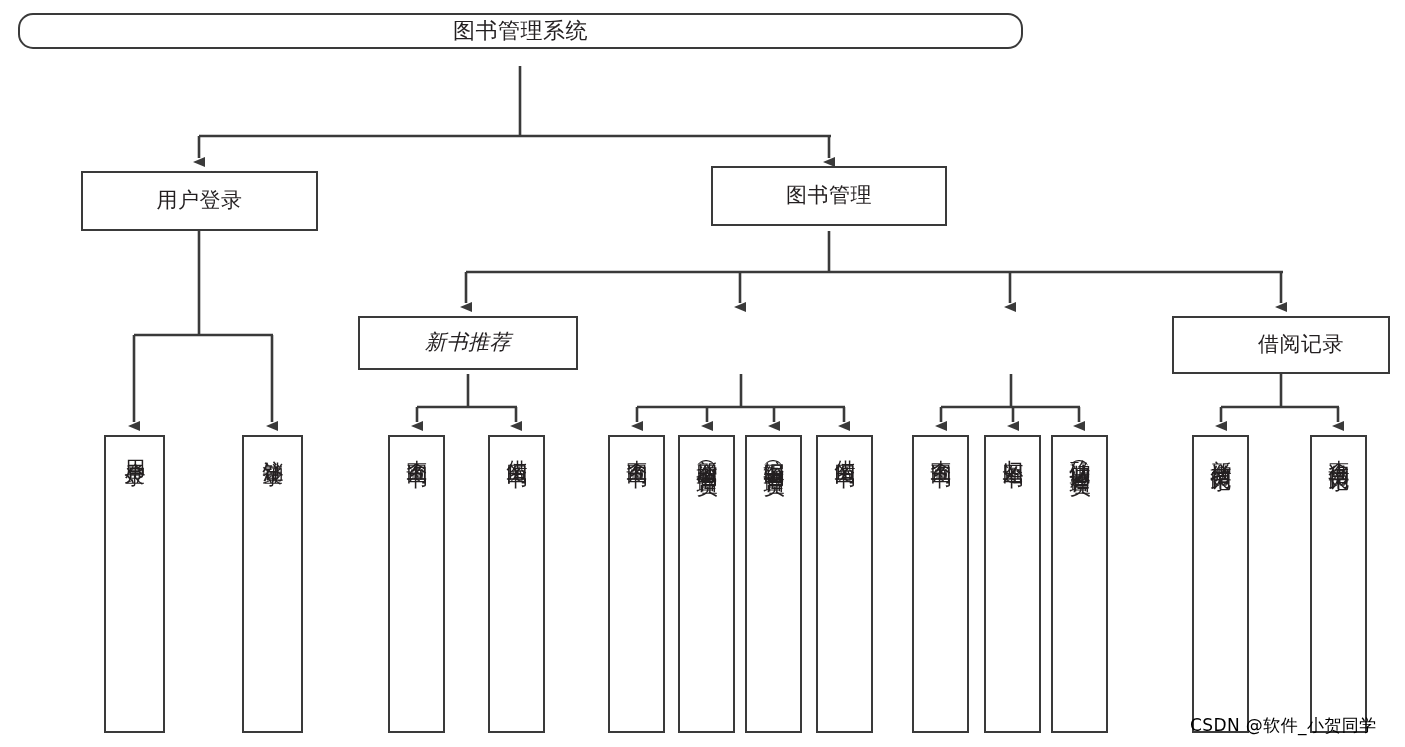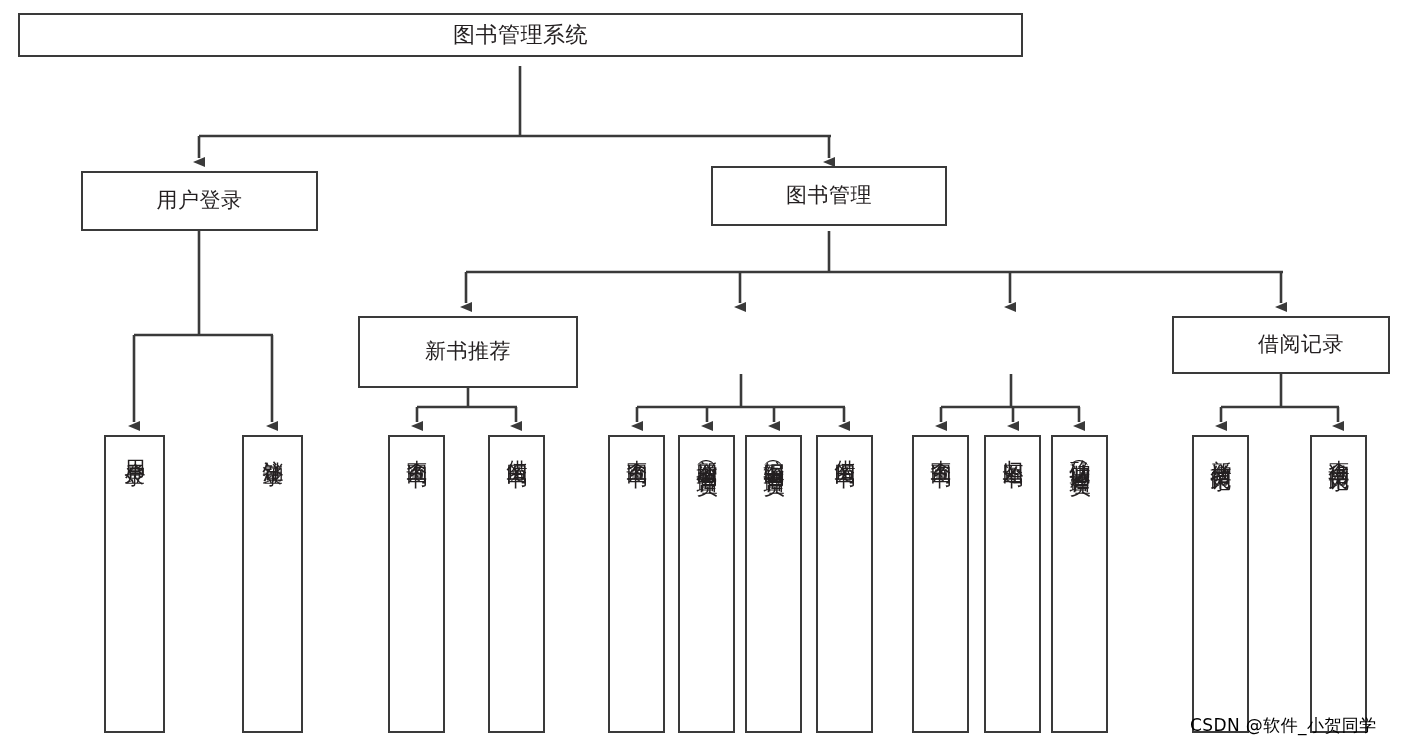--- a/index.html
+++ b/index.html
@@ -121,32 +121,32 @@
       <path d="M 1013 407 L 1013 422" marker-end="url(#arrow)"></path>
       <path d="M 1079 407 L 1079 422" marker-end="url(#arrow)"></path>
 
       <path d="M 1281 374 L 1281 407"></path>
       <path d="M 1221 407 L 1339 407"></path>
       <path d="M 1221 407 L 1221 422" marker-end="url(#arrow)"></path>
       <path d="M 1338 407 L 1338 422" marker-end="url(#arrow)"></path>
     </g>
   </svg>
 
-  <div class="node h root" id="n-root" style="left: 18px; top: 13px; width: 1005px; height: 44px;">
+  <div class="node h root" id="n-root" style="left: 18px; top: 13px; width: 1005px; height: 36px; border-radius: 15px;">
     <span class="lbl">图书管理系统</span>
   </div>
 
   <div class="node h" id="n-l2-0" style="left: 81px; top: 171px; width: 237px; height: 60px;">
     <span class="lbl">用户登录</span>
   </div>
   <div class="node h" id="n-l2-1" style="left: 711px; top: 166px; width: 236px; height: 60px;">
     <span class="lbl">图书管理</span>
   </div>
 
-  <div class="node h" id="n-l3-0" style="left: 358px; top: 316px; width: 220px; height: 72px;">
+  <div class="node h" id="n-l3-0" style="left: 358px; top: 316px; width: 220px; height: 54px; font-style: italic;">
     <span class="lbl">新书推荐</span>
   </div>
   <div class="node h" id="n-l3-3" style="left: 1172px; top: 316px; width: 218px; height: 58px; padding-left: 40px;">
     <span class="lbl">借阅记录</span>
   </div>
 
   <div class="node v" id="n-leaf-0" style="left: 104px; top: 435px; width: 61px; height: 298px;">
     <span class="lbl">用户登录</span>
   </div>
   <div class="node v" id="n-leaf-1" style="left: 242px; top: 435px; width: 61px; height: 298px;">

